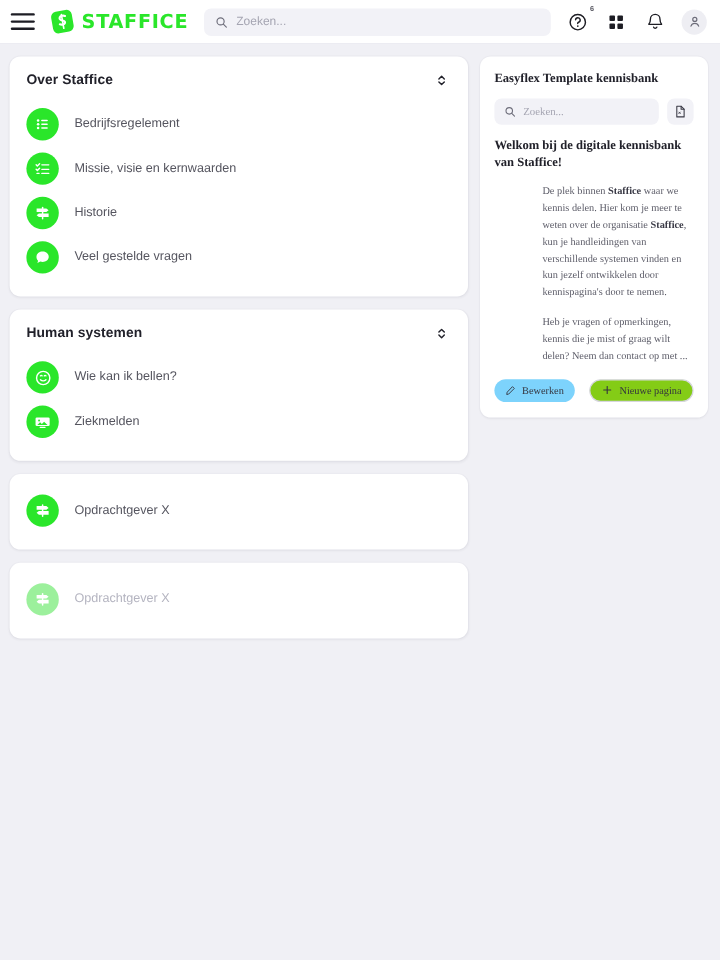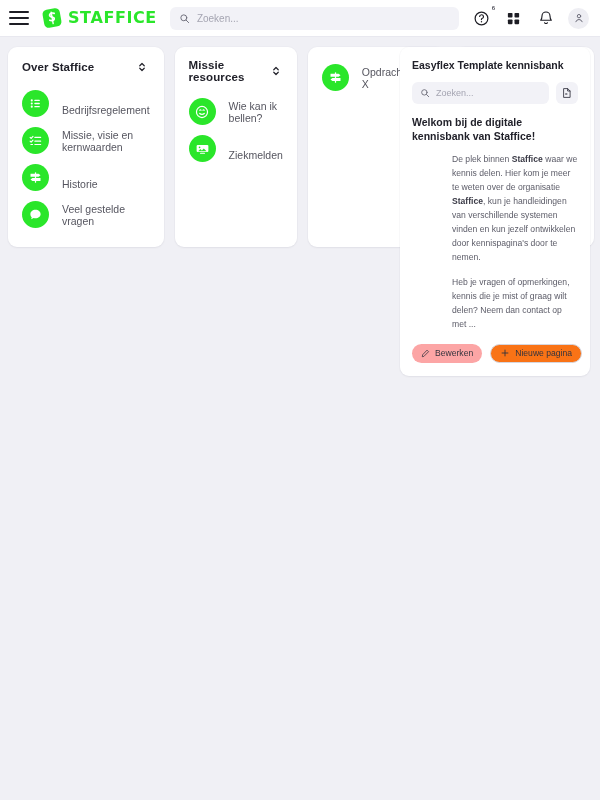--- a/index.html
+++ b/index.html
@@ -134,22 +134,22 @@
     flex: 0 0 auto;
   }
 
   
   .page {
     display: flex;
     align-items: flex-start;
     gap: 10px;
     padding: 10px 8px;
   }
-  .col-left { width: 382px; flex: 0 0 382px; display: flex; flex-direction: row; gap: 11px; }
-  .col-right { width: 190px; flex: 0 0 190px; }
+  .col-left { width: 382px; flex: 0 0 382px; display: flex; flex-direction: column; gap: 11px; }
+  .col-right { width: 190px; flex: 0 0 190px; font-family: Liberation Serif, serif; }
 
   
   .card {
     background: #ffffff;
     border-radius: 9px;
     box-shadow: 0 1px 2px rgba(30,30,60,.055), 0 0 0 1px rgba(30,30,60,.016);
     padding: 12px 14px 14px 14px;
   }
   .card-head {
     display: flex;
@@ -169,21 +169,21 @@
     display: flex;
     align-items: center;
     justify-content: center;
     cursor: pointer;
     color: #22222b;
   }
 
   
   .row {
     display: flex;
-    align-items: flex-end;
+    align-items: center;
     gap: 13px;
     padding: 5px 0;
     cursor: pointer;
   }
   .row-icon {
     width: 27px;
     height: 27px;
     border-radius: 50%;
     background: #2ae62a;
     display: flex;
@@ -268,22 +268,22 @@
     align-items: center;
     gap: 5px;
     height: 19px;
     padding: 0 9px;
     border-radius: 10px;
     font-size: 8.6px;
     cursor: pointer;
     white-space: nowrap;
     font-family: inherit;
   }
-  .btn-soft { background: #fca5a5; color: #34343e; border: 0; }
-  .btn-outline { background: #f97316; color: #34343e; border: 1px solid #d6d6de; }
+  .btn-soft { background: #7dd3fc; color: #34343e; border: 0; }
+  .btn-outline { background: #84cc16; color: #34343e; border: 1px solid #d6d6de; }
 
   svg { display: block; }
 </style>
 </head>
 <body>
 
 <div class="topbar">
 
   <div class="hamburger">
     <span></span>
@@ -408,21 +408,21 @@
           <svg viewBox="0 0 24 24" width="15" height="15" fill="#fff">
             <path d="M12 4.2c4.6 0 8.2 3 8.2 6.9s-3.6 6.9-8.2 6.9c-1 0-2-.15-2.9-.42L5 19.6l1-3.1C4.6 15.3 3.8 13.2 3.8 11.1 3.8 7.2 7.4 4.2 12 4.2z"></path>
           </svg>
         </span>
         <span class="row-label">Veel gestelde vragen</span>
       </div>
     </div>
 
     <div class="card">
       <div class="card-head">
-        <div class="card-title">Missie resources</div>
+        <div class="card-title">Human systemen</div>
         <div class="sort-btn">
           <svg viewBox="0 0 24 24" width="12" height="12" fill="none" stroke="#22222b" stroke-width="2.4" stroke-linecap="round" stroke-linejoin="round">
             <path d="M7.5 9.5 12 5l4.5 4.5"></path>
               <path d="M7.5 14.5 12 19l4.5-4.5"></path>
           </svg>
         </div>
       </div>
 
 
       <div class="row">

